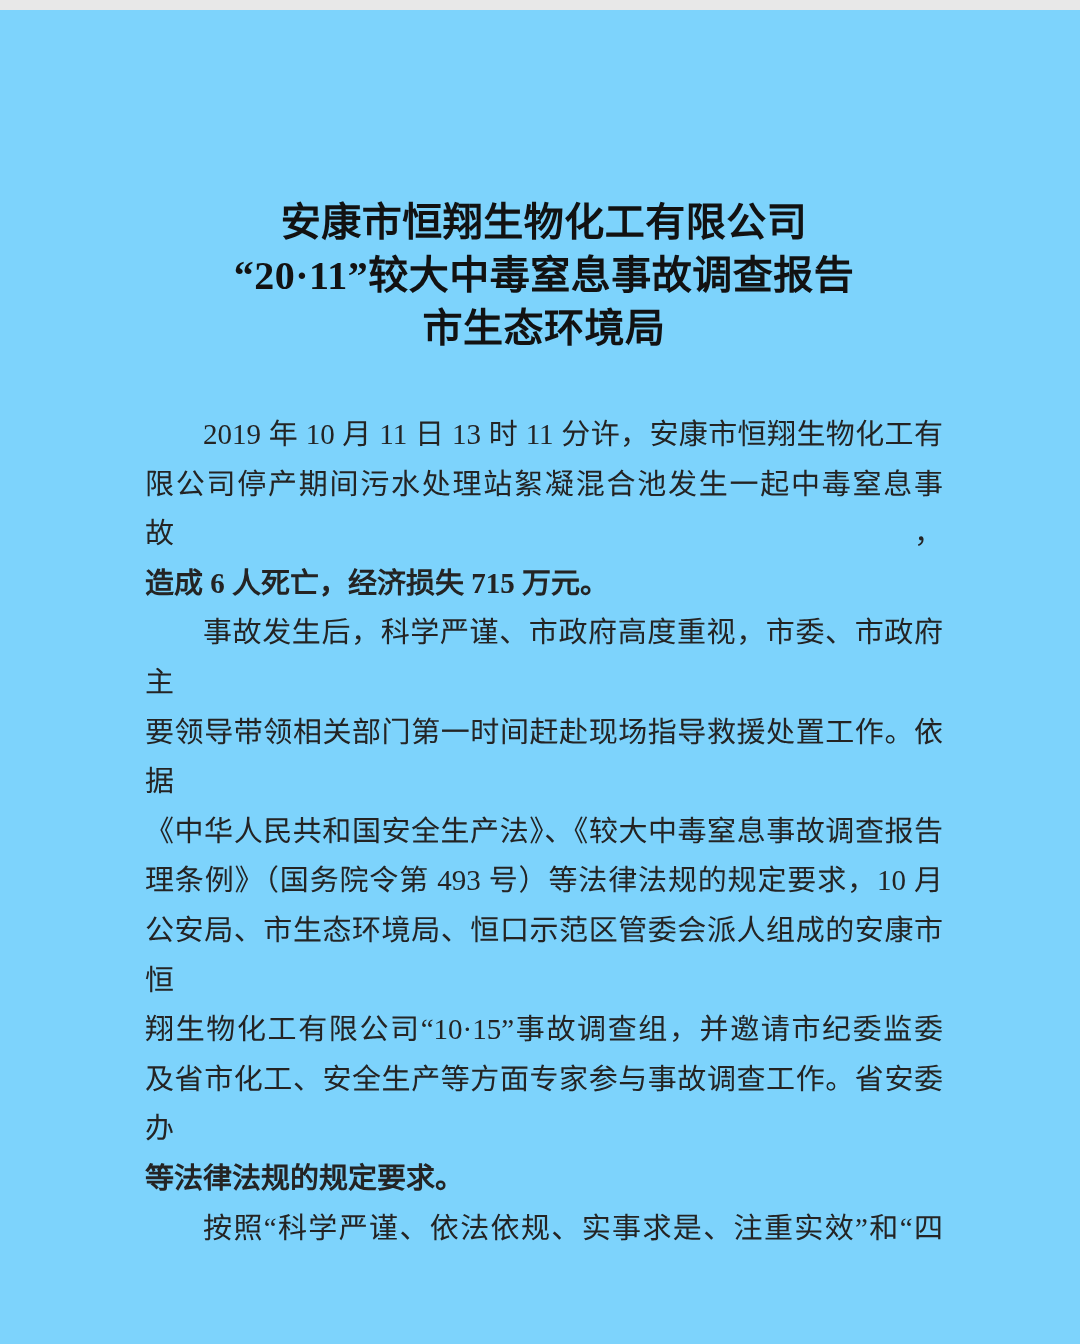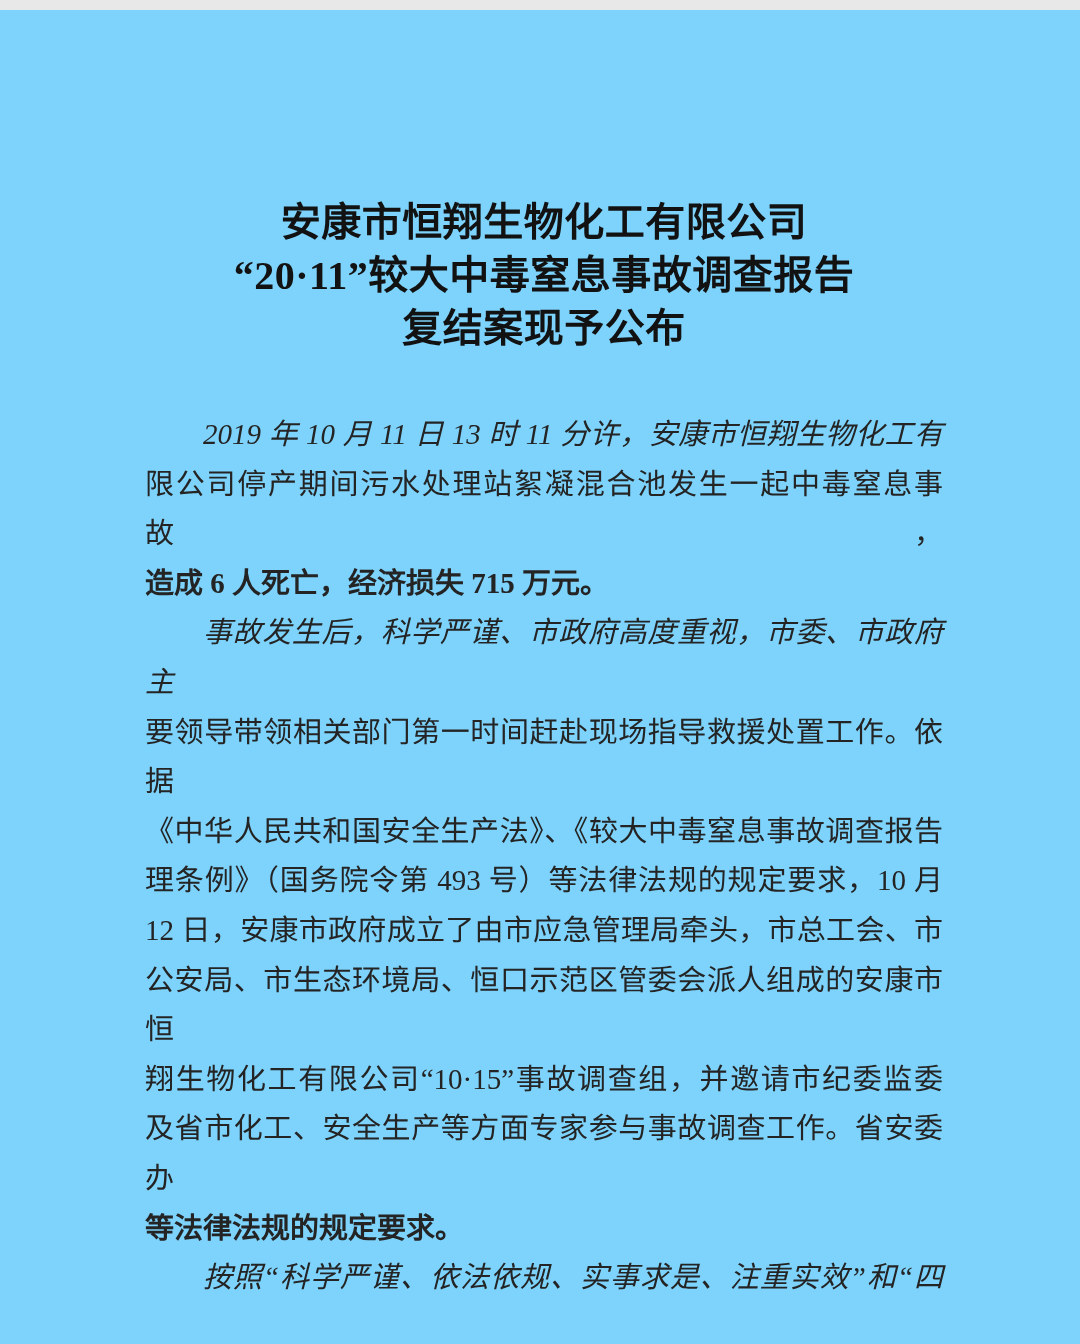--- a/index.html
+++ b/index.html
@@ -39,48 +39,46 @@
     font-size: 29px;
     line-height: 49.6px;
     color: #242424;
   }
   .line {
     text-align: justify;
     text-align-last: justify;
   }
   .line.indent {
     text-indent: 2em;
-    font-style: italic;
   }
   .line.para-end {
     text-align-last: left;
     font-weight: bold;
   }
 </style>
 </head>
 <body>
 
 <div class="page">
   <div class="content">
 
     <h1 class="title">
       <div class="title-line">安康市恒翔生物化工有限公司</div>
       <div class="title-line">“20·11”较大中毒窒息事故调查报告</div>
-      <div class="title-line">复结案现予公布</div>
+      <div class="title-line">市生态环境局</div>
     </h1>
 
     <div class="body">
       <div class="line indent">2019 年 10 月 11 日 13 时 11 分许，安康市恒翔生物化工有</div>
       <div class="line">限公司停产期间污水处理站絮凝混合池发生一起中毒窒息事故，</div>
       <div class="line para-end">造成 6 人死亡，经济损失 715 万元。</div>
       <div class="line indent">事故发生后，科学严谨、市政府高度重视，市委、市政府主</div>
       <div class="line">要领导带领相关部门第一时间赶赴现场指导救援处置工作。依据</div>
       <div class="line">《中华人民共和国安全生产法》、《较大中毒窒息事故调查报告</div>
       <div class="line">理条例》（国务院令第 493 号）等法律法规的规定要求，10 月</div>
-      <div class="line">12 日，安康市政府成立了由市应急管理局牵头，市总工会、市</div>
       <div class="line">公安局、市生态环境局、恒口示范区管委会派人组成的安康市恒</div>
       <div class="line">翔生物化工有限公司“10·15”事故调查组，并邀请市纪委监委</div>
       <div class="line">及省市化工、安全生产等方面专家参与事故调查工作。省安委办</div>
       <div class="line para-end">等法律法规的规定要求。</div>
       <div class="line indent">按照“科学严谨、依法依规、实事求是、注重实效”和“四</div>
 
     </div>
 
   </div>
 </div>

